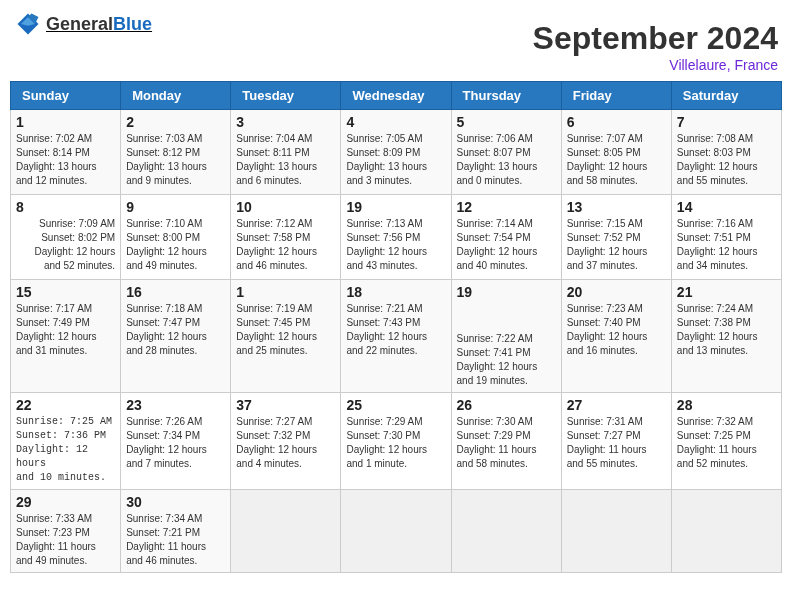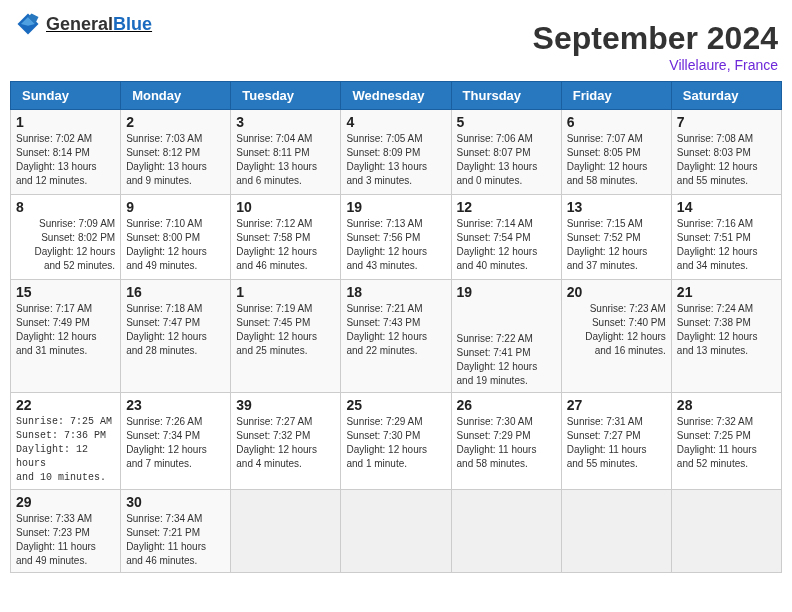--- a/index.html
+++ b/index.html
@@ -261,21 +261,21 @@
         </td>
         <td>
           <span class="day-number">19</span>
           <div class="day-info" style="white-space: pre-line; margin-top: 32px;">Sunrise: 7:22 AM
 Sunset: 7:41 PM
 Daylight: 12 hours
 and 19 minutes.</div>
         </td>
         <td>
           <span class="day-number">20</span>
-          <div class="day-info" style="white-space: pre-line; text-align: right;">Sunrise: 7:23 AM
+          <div class="day-info" style="white-space: pre-line;">Sunrise: 7:23 AM
 Sunset: 7:40 PM
 Daylight: 12 hours
 and 16 minutes.</div>
         </td>
         <td>
           <span class="day-number">21</span>
           <div class="day-info" style="white-space: pre-line;">Sunrise: 7:24 AM
 Sunset: 7:38 PM
 Daylight: 12 hours
 and 13 minutes.</div>
@@ -290,21 +290,21 @@
 and 10 minutes.</div>
         </td>
         <td>
           <span class="day-number">23</span>
           <div class="day-info" style="white-space: pre-line;">Sunrise: 7:26 AM
 Sunset: 7:34 PM
 Daylight: 12 hours
 and 7 minutes.</div>
         </td>
         <td>
-          <span class="day-number">39</span>
+          <span class="day-number">37</span>
           <div class="day-info" style="white-space: pre-line;">Sunrise: 7:27 AM
 Sunset: 7:32 PM
 Daylight: 12 hours
 and 4 minutes.</div>
         </td>
         <td>
           <span class="day-number">25</span>
           <div class="day-info" style="white-space: pre-line;">Sunrise: 7:29 AM
 Sunset: 7:30 PM
 Daylight: 12 hours

